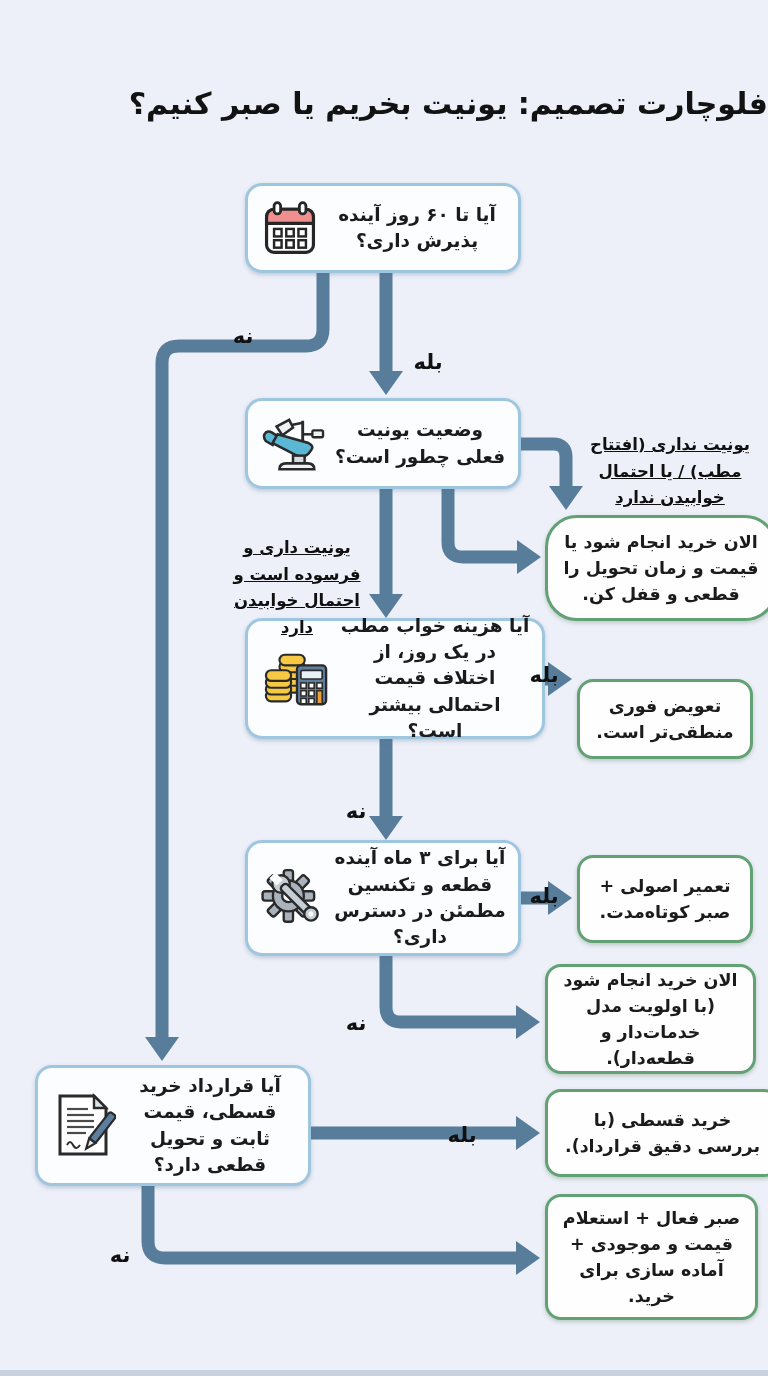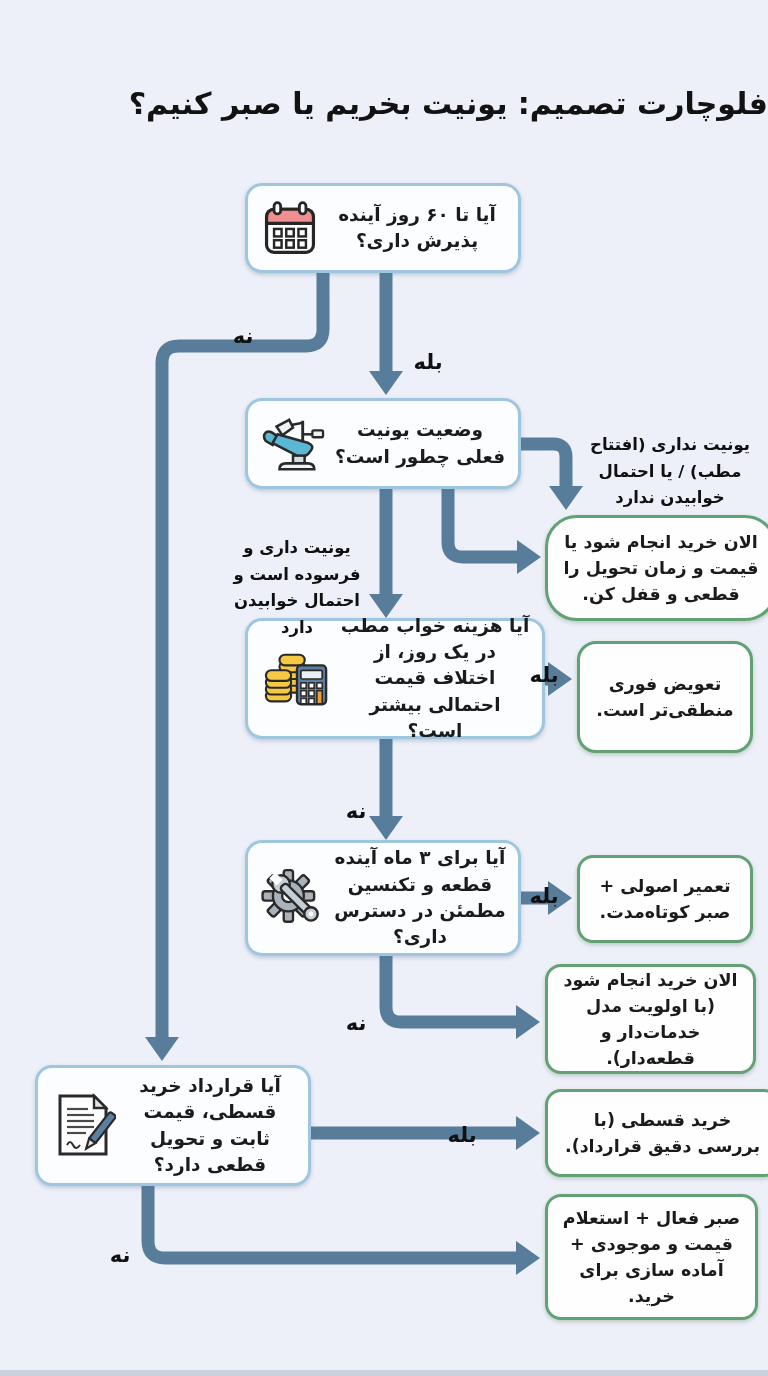--- a/index.html
+++ b/index.html
@@ -11,21 +11,21 @@
           background:#fcfdff; border:3px solid #9fc6df; border-radius:17px; padding:8px 12px;
           box-shadow:0 2px 4px rgba(80,110,150,.30); }
   .qtext { flex:1; direction:rtl; text-align:center; font-weight:bold; font-size:18.5px;
            line-height:1.42; color:#1b1b1b; }
   .rbox { position:absolute; box-sizing:border-box; background:#fdfefd; border:3px solid #62a174;
           border-radius:16px; box-shadow:0 2px 4px rgba(70,110,80,.30);
           display:flex; align-items:center; justify-content:center; padding:6px 12px;
           direction:rtl; text-align:center; font-weight:bold; font-size:17.5px; line-height:1.5; color:#1b1b1b; }
   .elabel { position:absolute; direction:rtl; font-weight:bold; color:#101010; text-align:center;margin-top:32px; }
   .yesno { font-size:21px; }
-  .annot { font-size:16.5px; line-height:1.62; }
+  .annot { font-size:16.5px; line-height:1.62;text-decoration:underline; }
   .icon { flex:0 0 auto; display:flex; align-items:center; justify-content:center; }
   svg.flow { position:absolute; left:0; top:0; }
   .flow path { stroke:#587d9b; stroke-width:13; fill:none; }
   .flow polygon { fill:#587d9b; }
   .bottom-edge { position:absolute; left:0; bottom:0; width:768px; height:6px; background:#c9d1df; }
 </style>
 </head>
 <body>
 
 <div id="canvas">
@@ -166,21 +166,21 @@
           <path d="M42 50 h8 l-4 10 z" fill="#e8e8e8" stroke="#2a2a2a" stroke-width="2.2"></path>
         </g>
       </svg>
     </span>
     <div class="qtext">آیا قرارداد خرید قسطی، قیمت ثابت و تحویل قطعی دارد؟</div>
   </div>
 
   <div class="rbox" style="left:545px; top:515px; width:232px; height:106px;border-radius:32px;">
     <span>الان خرید انجام شود یا قیمت و زمان تحویل را قطعی و قفل کن.</span>
   </div>
-  <div class="rbox" style="left:577px; top:641px; width:176px; height:112px;border-radius:19px;">
+  <div class="rbox" style="left:577px; top:679px; width:176px; height:80px;">
     <span>تعویض فوری منطقی‌تر است.</span>
   </div>
   <div class="rbox" style="left:545px; top:964px; width:211px; height:110px;">
     <span>الان خرید انجام شود (با اولویت مدل خدمات‌دار و قطعه‌دار).</span>
   </div>
   <div class="rbox" style="left:577px; top:855px; width:176px; height:88px;">
     <span>تعمیر اصولی + صبر کوتاه‌مدت.</span>
   </div>
   <div class="rbox" style="left:545px; top:1089px; width:235px; height:88px;">
     <span>خرید قسطی (با بررسی دقیق قرارداد).</span>

